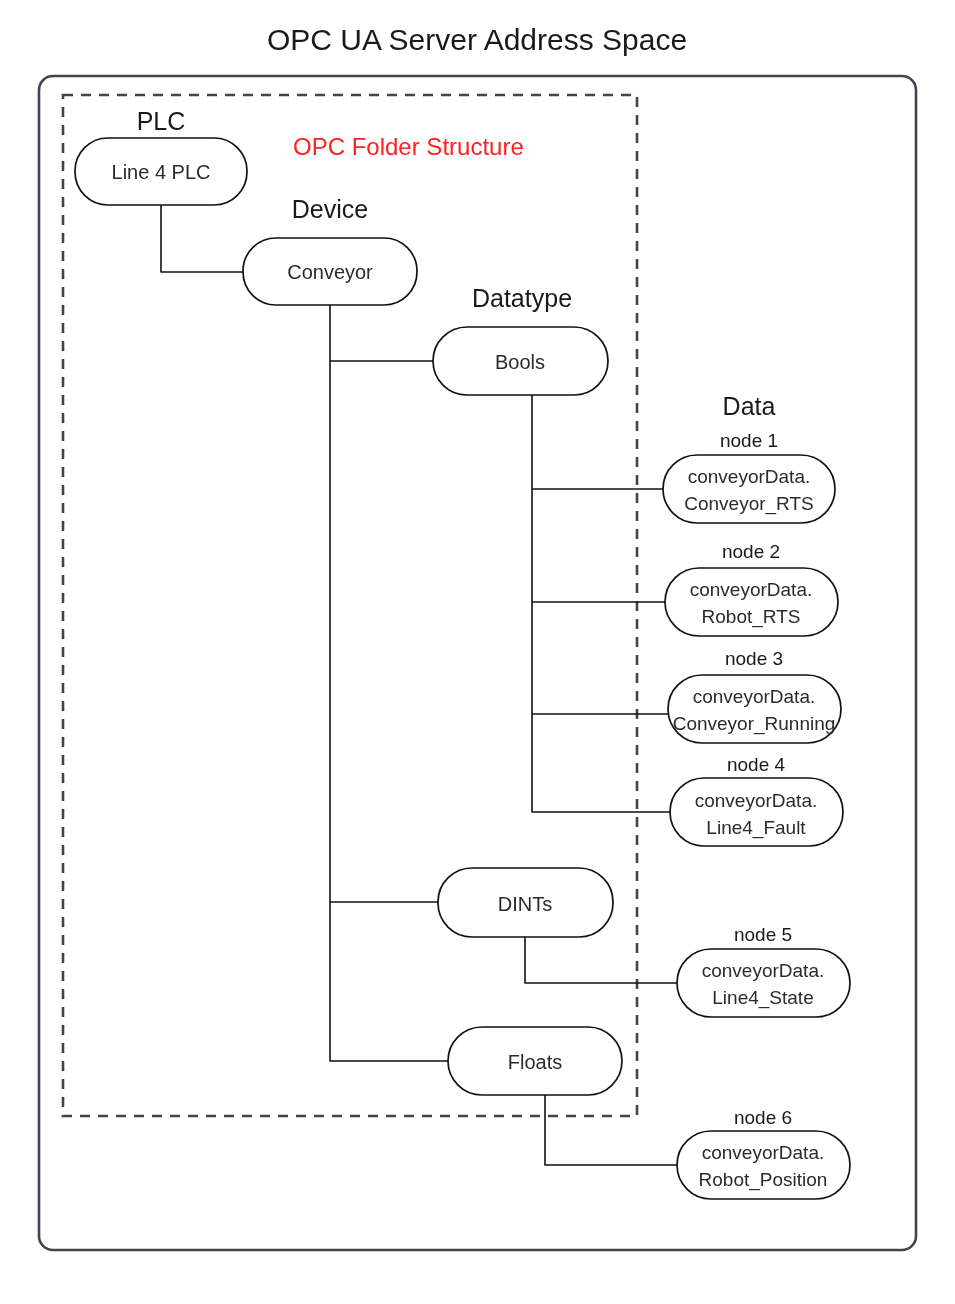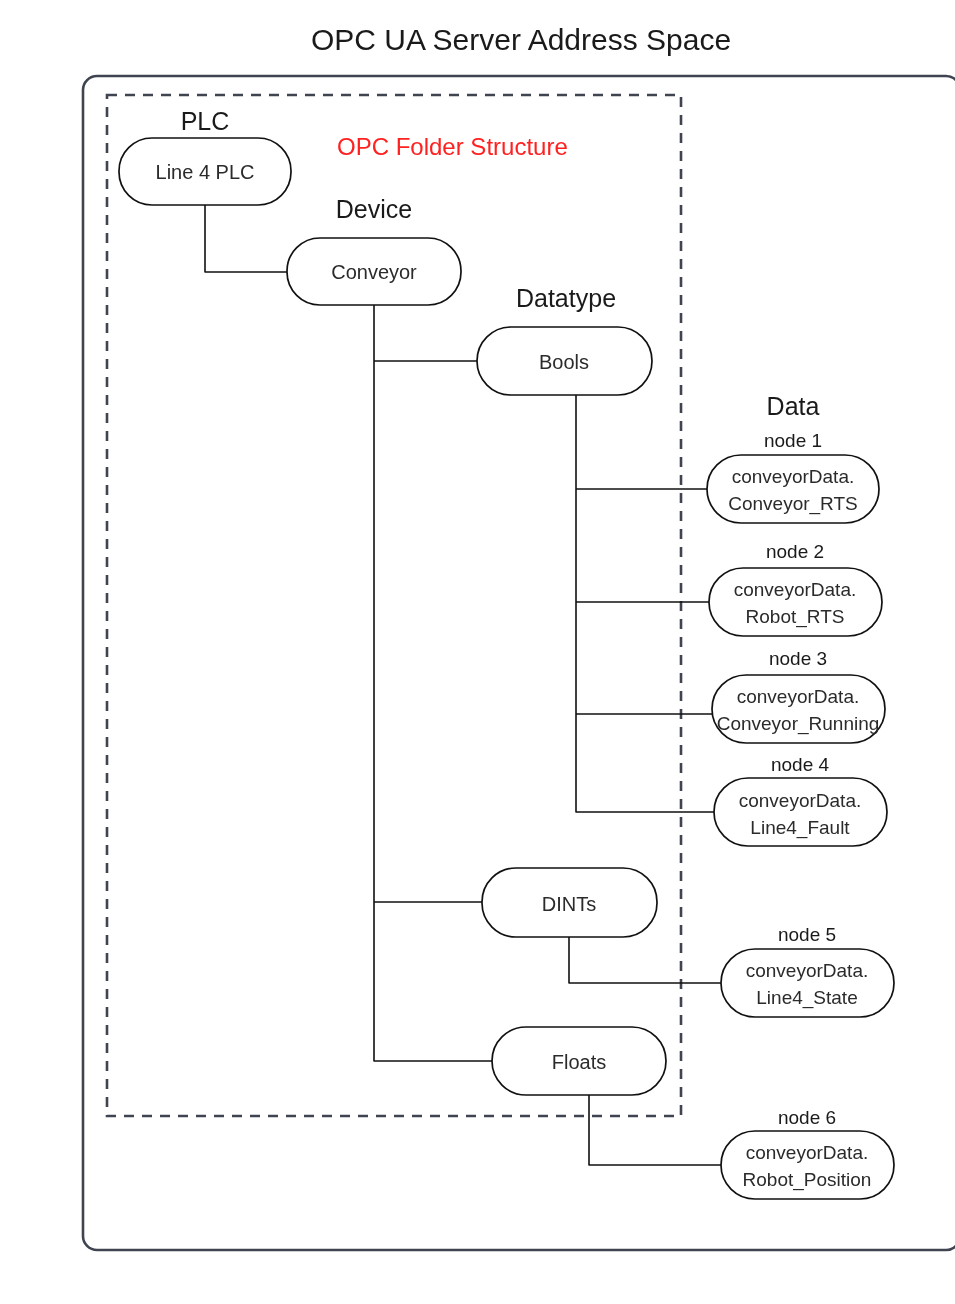--- a/index.html
+++ b/index.html
@@ -11,21 +11,20 @@
   body {
     width: 955px;
     height: 1304px;
     font-family: "Liberation Sans", sans-serif;
     overflow: hidden;
   }
   #diagram-root {
     position: relative;
     width: 853px;
     height: 1304px;
-    padding-left: 44px;
   }
   svg.diagram {
     display: block;
     width: 955px;
     height: 1304px;
   }
   .page-title {
     font-size: 30px;
     fill: #1a1a1a;
     font-family: "Liberation Sans", sans-serif;

